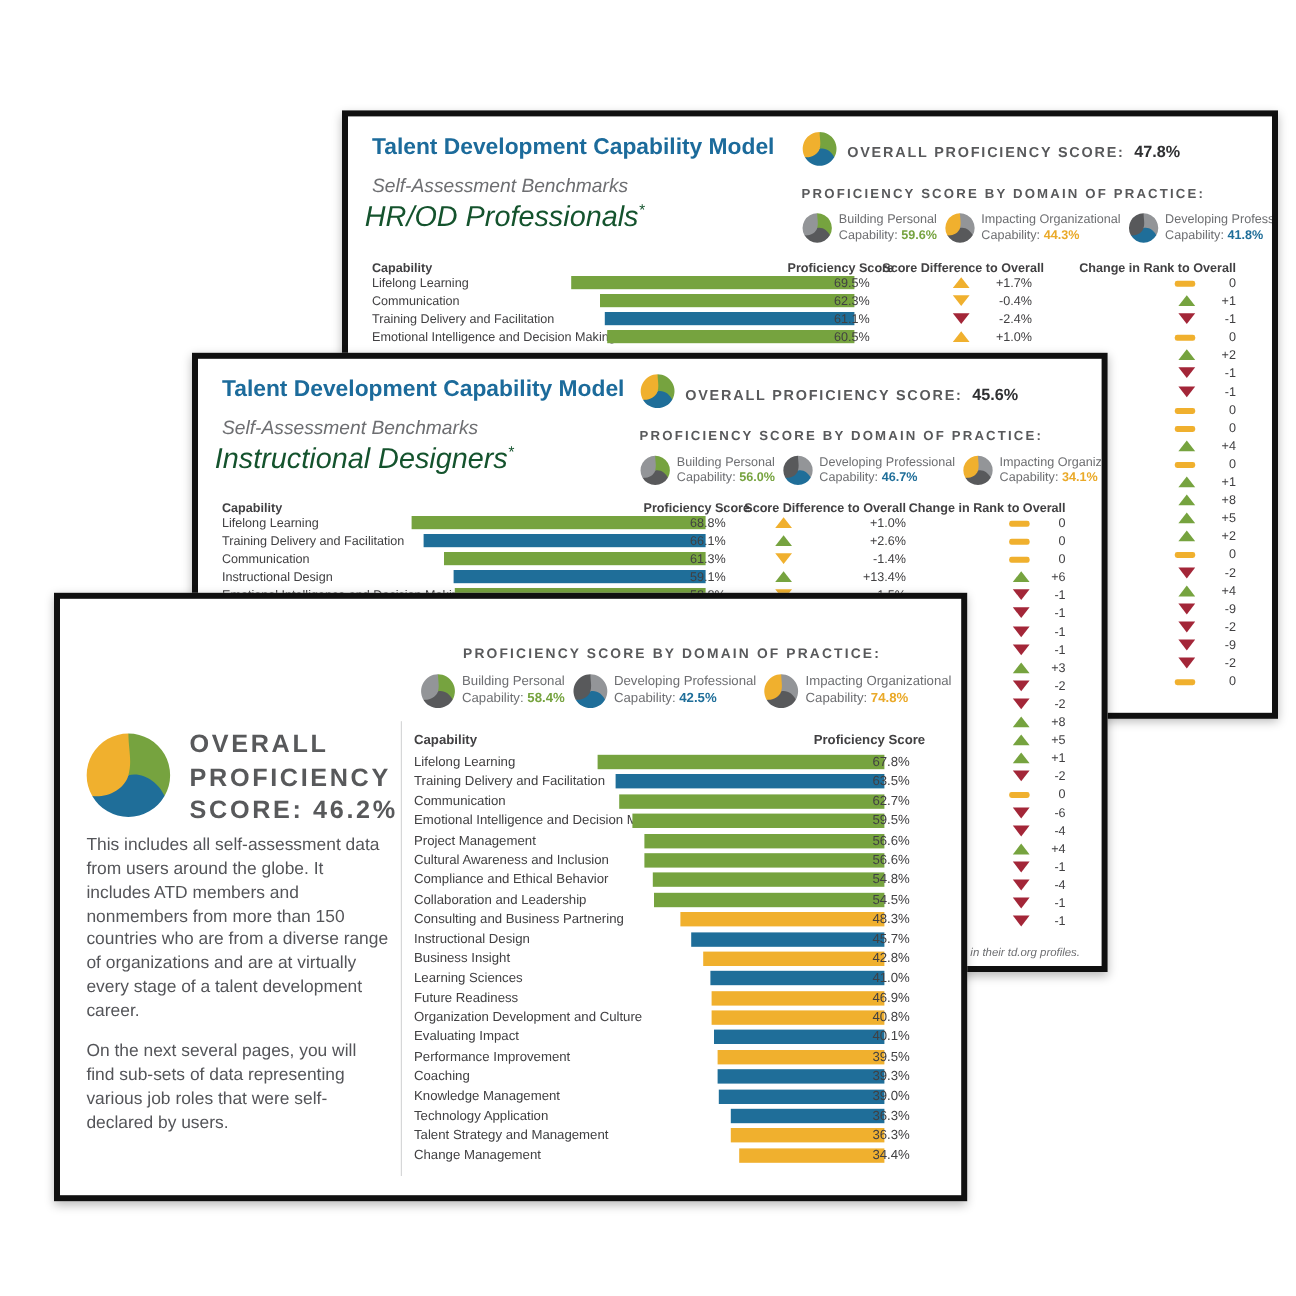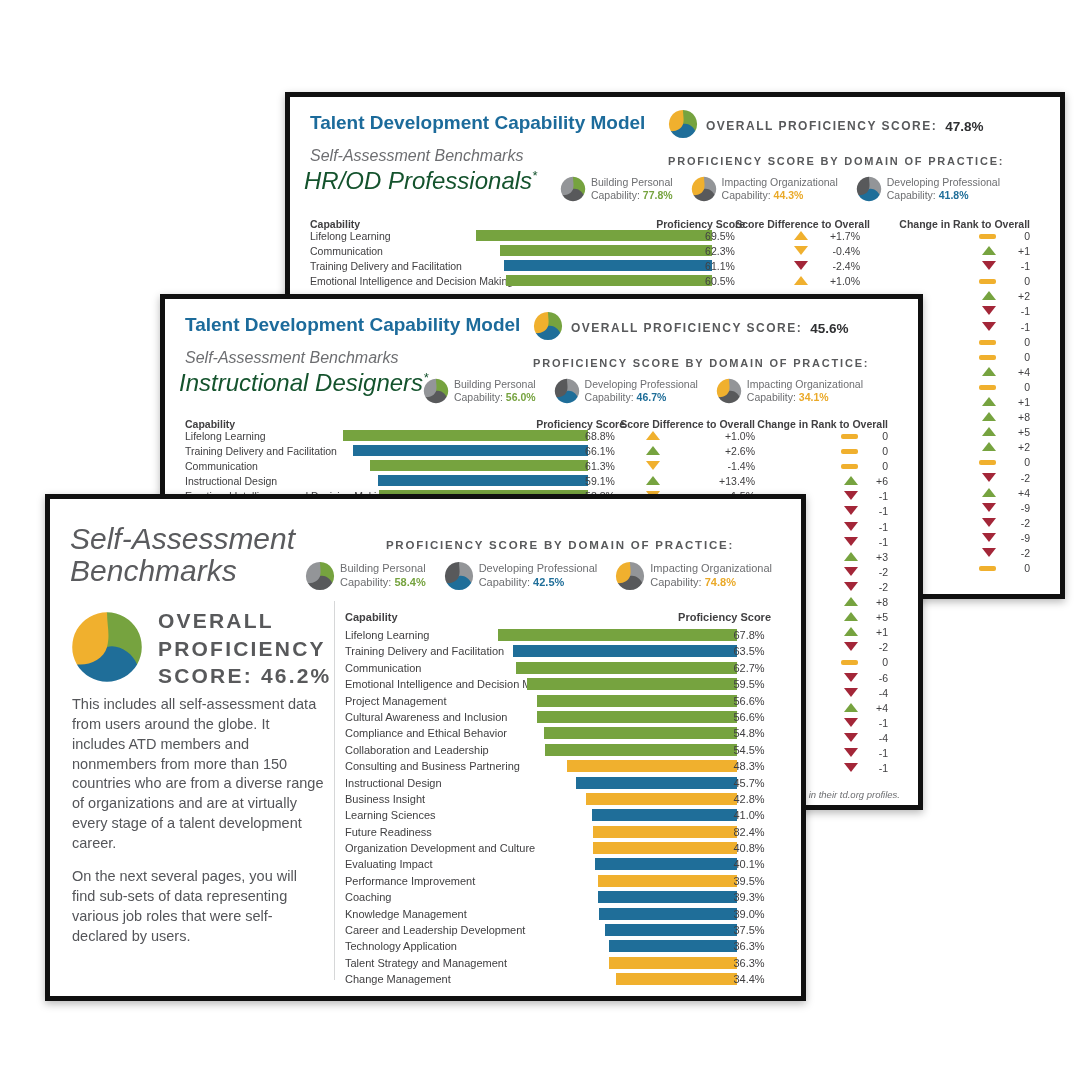--- a/index.html
+++ b/index.html
@@ -18,40 +18,40 @@
 
   .hdr-right{position:absolute;top:12px;}
   #card-hrod .hdr-right{left:378px;width:332px;}
   #card-designers .hdr-right{left:368px;width:330px;}
   .ov-row{display:flex;align-items:center;gap:8px;}
   .ov-row svg{width:30px;height:30px;flex:0 0 auto;}
   .ov-lbl{font-size:12px;font-weight:bold;letter-spacing:1.5px;color:#58595b;}
   .ov-val{font-size:13.5px;font-weight:bold;color:#2f3032;}
   .dom-head{margin-top:12px;text-align:center;font-size:11px;font-weight:bold;
             letter-spacing:1.8px;color:#58595b;white-space:nowrap;}
-  .domains{margin-top:9px;display:flex;justify-content:flex-end;gap:18px;}
+  .domains{margin-top:9px;display:flex;justify-content:flex-start;gap:6px;}
   .domain{display:flex;align-items:center;gap:5px;}
   .domain svg{width:26px;height:26px;flex:0 0 auto;}
   .dname{font-size:10.5px;line-height:1.25;color:#6d6e71;white-space:nowrap;}
   .v{font-weight:bold;}
   .v.green{color:#76a33f}.v.blue{color:#1f6e99}.v.yellow{color:#eaa928}
 
   
   .thead{position:absolute;height:14px;font-size:10.5px;font-weight:bold;color:#414042;}
   .thead span{position:absolute;top:0;white-space:nowrap;}
   .rows{position:absolute;}
   .trow{position:relative;}
   .rows-a .trow,.rows-b .trow{height:15.1px;}
   .rows-c .trow{height:16.4px;}
   .lbl{position:absolute;left:0;top:2px;font-size:10.5px;color:#414042;white-space:nowrap;}
   .rows-c .lbl{font-size:11px;top:2px;}
   .bar{position:absolute;top:2px;height:11px;}
   .rows-c .bar{height:12px;}
   .bar.green{background:#76a33f}.bar.blue{background:#1f6e99}.bar.yellow{background:#f0b02e}
-  .sc{position:absolute;top:2px;font-size:10.5px;color:#414042;text-align:center;}
+  .sc{position:absolute;top:2px;font-size:10.5px;color:#414042;text-align:left;}
   .rows-c .sc{font-size:11px;}
   .diffv,.rankv{position:absolute;top:2px;font-size:10.5px;color:#414042;text-align:right;}
   .mk{position:absolute;top:3px;}
   .tri-up{width:0;height:0;border-left:7px solid transparent;border-right:7px solid transparent;border-bottom:9px solid #76a33f;}
   .tri-down{width:0;height:0;border-left:7px solid transparent;border-right:7px solid transparent;border-top:9px solid #a32638;}
   .up-green{border-bottom-color:#76a33f}.up-yellow{border-bottom-color:#f0b02e}
   .down-red{border-top-color:#a32638}.down-yellow{border-top-color:#f0b02e}
   .dash{width:17px;height:5px;background:#f0b02e;border-radius:2px;top:6px;}
 
   
@@ -123,21 +123,21 @@
       <div class="dom-head">PROFICIENCY SCORE BY DOMAIN OF PRACTICE:</div>
       <div class="domains" id="domains-hrod">
           <div class="domain">
             <svg viewBox="0 0 100 100">
               <path d="M50,50 C38,38 40,16 50,3 A47,47 0 0 1 90.7,73.5 C74,64 62,62 50,50 Z" fill="#76a33f" transform="rotate(0 50 50)"></path>
               <path d="M50,50 C38,38 40,16 50,3 A47,47 0 0 1 90.7,73.5 C74,64 62,62 50,50 Z" fill="#58595b" transform="rotate(120 50 50)"></path>
               <path d="M50,50 C38,38 40,16 50,3 A47,47 0 0 1 90.7,73.5 C74,64 62,62 50,50 Z" fill="#939598" transform="rotate(240 50 50)"></path>
             </svg>
       <div>
         <div class="dname">Building Personal</div>
-        <div class="dname">Capability: <span class="v green">77.8%</span></div>
+        <div class="dname">Capability: <span class="v green">59.6%</span></div>
       </div>
           </div>
           <div class="domain">
             <svg viewBox="0 0 100 100">
               <path d="M50,50 C38,38 40,16 50,3 A47,47 0 0 1 90.7,73.5 C74,64 62,62 50,50 Z" fill="#939598" transform="rotate(0 50 50)"></path>
               <path d="M50,50 C38,38 40,16 50,3 A47,47 0 0 1 90.7,73.5 C74,64 62,62 50,50 Z" fill="#58595b" transform="rotate(120 50 50)"></path>
               <path d="M50,50 C38,38 40,16 50,3 A47,47 0 0 1 90.7,73.5 C74,64 62,62 50,50 Z" fill="#f0b02e" transform="rotate(240 50 50)"></path>
             </svg>
       <div>
         <div class="dname">Impacting Organizational</div>
@@ -452,24 +452,20 @@
         </div>
         <div class="trow">
           <span class="mk tri-down down-na mk-rank"></span>
           <span class="rankv">-1</span>
         </div>
       </div>
     <div class="footnote">igners in their td.org profiles.</div>
   </div>
 
   <div class="card" id="card-overall">
-    <div class="sab-title">
-      <div>Self-Assessment</div>
-      <div>Benchmarks</div>
-    </div>
     <div class="ov-block">
       <span id="logo-overall"><svg viewBox="0 0 100 100">
             <path d="M50,50 C38,38 40,16 50,3 A47,47 0 0 1 90.7,73.5 C74,64 62,62 50,50 Z" fill="#76a33f" transform="rotate(0 50 50)"></path>
             <path d="M50,50 C38,38 40,16 50,3 A47,47 0 0 1 90.7,73.5 C74,64 62,62 50,50 Z" fill="#1f6e99" transform="rotate(120 50 50)"></path>
             <path d="M50,50 C38,38 40,16 50,3 A47,47 0 0 1 90.7,73.5 C74,64 62,62 50,50 Z" fill="#f0b02e" transform="rotate(240 50 50)"></path>
           </svg></span>
       <div class="big">
         <div>OVERALL</div>
         <div>PROFICIENCY</div>
         <div><span>SCORE:</span> <span>46.2%</span></div>
@@ -575,21 +571,21 @@
           <span class="sc">42.8%</span>
         </div>
         <div class="trow">
           <span class="lbl">Learning Sciences</span>
           <span class="bar blue" style="width:144.7px"></span>
           <span class="sc">41.0%</span>
         </div>
         <div class="trow">
           <span class="lbl">Future Readiness</span>
           <span class="bar yellow" style="width:144.4px"></span>
-          <span class="sc">82.4%</span>
+          <span class="sc">46.9%</span>
         </div>
         <div class="trow">
           <span class="lbl">Organization Development and Culture</span>
           <span class="bar yellow" style="width:144.0px"></span>
           <span class="sc">40.8%</span>
         </div>
         <div class="trow">
           <span class="lbl">Evaluating Impact</span>
           <span class="bar blue" style="width:141.6px"></span>
           <span class="sc">40.1%</span>
@@ -603,25 +599,20 @@
           <span class="lbl">Coaching</span>
           <span class="bar blue" style="width:138.7px"></span>
           <span class="sc">39.3%</span>
         </div>
         <div class="trow">
           <span class="lbl">Knowledge Management</span>
           <span class="bar blue" style="width:137.7px"></span>
           <span class="sc">39.0%</span>
         </div>
         <div class="trow">
-          <span class="lbl">Career and Leadership Development</span>
-          <span class="bar blue" style="width:132.4px"></span>
-          <span class="sc">37.5%</span>
-        </div>
-        <div class="trow">
           <span class="lbl">Technology Application</span>
           <span class="bar blue" style="width:128.1px"></span>
           <span class="sc">36.3%</span>
         </div>
         <div class="trow">
           <span class="lbl">Talent Strategy and Management</span>
           <span class="bar yellow" style="width:128.1px"></span>
           <span class="sc">36.3%</span>
         </div>
         <div class="trow">

